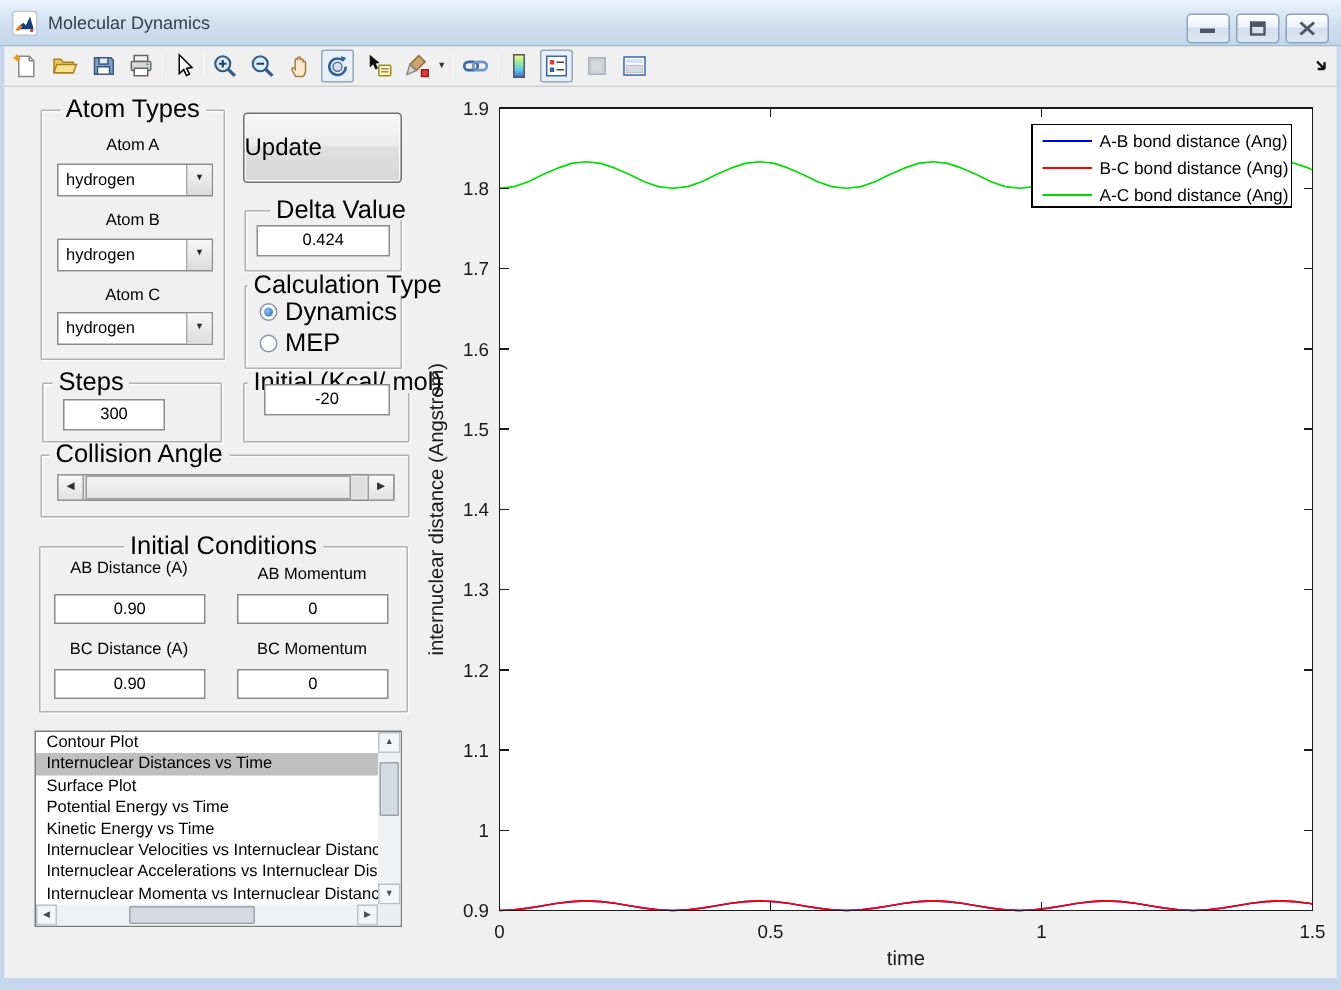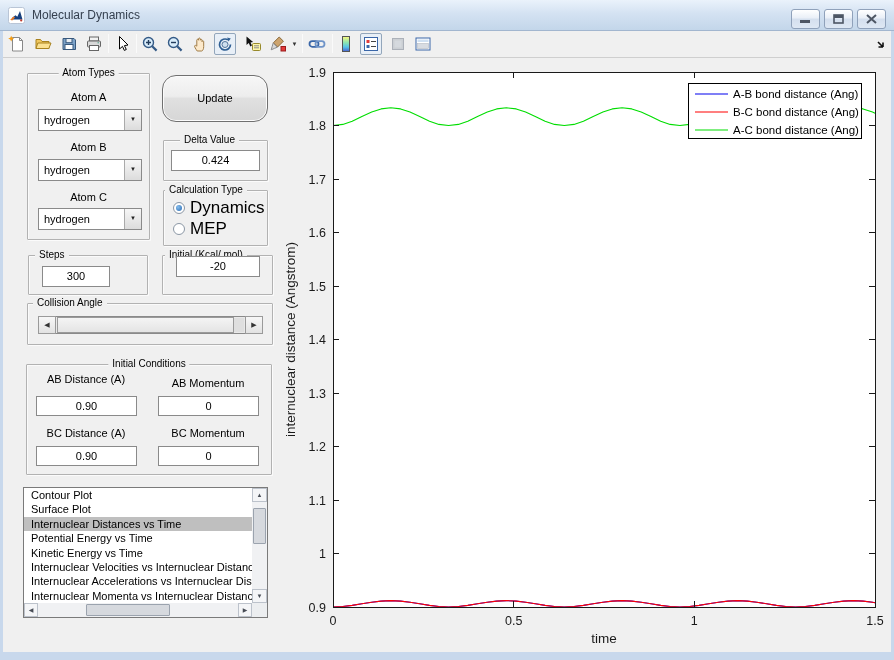--- a/index.html
+++ b/index.html
@@ -19,29 +19,29 @@
   .toolbar{position:absolute;left:3px;top:31px;width:888px;height:27px;background:#f0f0f0;border-bottom:1px solid #cfcfcf;}
   .tbtn{position:absolute;top:2px;width:22px;height:22px;border:1px solid transparent;border-radius:2px;text-align:center;}
   .tbtn svg{margin-top:1px;}
   .tbtn.pressed{border:1px solid #93a6bb;background:#e8eff7;}
   .tbtn.disabled{opacity:.75;}
   .tsep{position:absolute;top:3px;width:1px;height:19px;background:#cdcdcd;border-right:1px solid #fafafa;}
   .tcaret{position:absolute;top:2px;width:11px;height:22px;font-size:6px;line-height:22px;color:#333;text-align:center;}
   .toverflow{position:absolute;}
   
   .panel{position:absolute;border:1px solid #b2b2b2;border-radius:1px;box-shadow:inset 1px 1px 0 #fafafa,1px 1px 0 #fbfbfb;}
-  .ptitle{position:absolute;top:-8px;padding:0 4px;background:#f0f0f0;font-size:10px;line-height:14px;color:#000;white-space:nowrap;}
+  .ptitle{position:absolute;top:-8px;padding:0 4px;background:#f0f0f0;font-size:17px;line-height:14px;color:#000;white-space:nowrap;}
   .ptitle.centered{left:50%;transform:translateX(-50%);}
   .lbl{position:absolute;font-size:11px;color:#000;text-align:center;white-space:nowrap;}
   .efield{position:absolute;background:#fff;border:1px solid #8a8a8a;font-size:11px;text-align:center;color:#000;}
   .combo{position:absolute;background:#fff;border:1px solid #8a8a8a;}
   .combo .cval{position:absolute;left:5px;top:0;font-size:11px;line-height:20px;color:#000;}
   .combo .cbtn{position:absolute;right:0;top:0;bottom:0;width:17px;border-left:1px solid #aaa;
     background:linear-gradient(180deg,#f6f6f6,#dcdcdc);font-size:6px;line-height:19px;color:#222;text-align:center;}
-  .btn{position:absolute;border:1px solid #707070;border-radius:14px;font-size:11px;color:#000;text-align:center;
+  .btn{position:absolute;border:1px solid #707070;border-radius:3px;font-size:16px;color:#000;
     background:linear-gradient(180deg,#f7f7f7,#ededed 45%,#e0e0e0 50%,#d6d6d6);box-shadow:inset 0 0 0 1px #fbfbfb;}
   .radiorow{position:absolute;height:14px;font-size:17px;line-height:14px;color:#000;}
   .radio{position:absolute;left:0;top:1px;width:12px;height:12px;border-radius:50%;border:1px solid #8b97a5;background:#fff;}
   .radio.checked::after{content:"";position:absolute;left:2px;top:2px;width:6px;height:6px;border-radius:50%;
     background:radial-gradient(circle at 35% 35%,#85bdec,#2b6cb4);}
   .radiolab{position:absolute;left:17px;top:0;}
   
   .slider{position:absolute;border:1px solid #8a8a8a;background:#e9e9e9;}
   .sbtn{position:absolute;top:0;bottom:0;width:18px;background:linear-gradient(180deg,#f7f7f7,#e2e2e2);
     border:1px solid #9a9a9a;font-size:7px;color:#333;text-align:center;line-height:16px;}
@@ -286,22 +286,22 @@
   <div class="efield" style="left:36px;top:396px;width:101px;height:20px;line-height:18px;">0.90</div>
   <div class="efield" style="left:158px;top:396px;width:101px;height:20px;line-height:18px;">0</div>
   <div class="lbl" style="left:31px;top:427px;width:110px;">BC Distance (A)</div>
   <div class="lbl" style="left:153px;top:427px;width:110px;">BC Momentum</div>
   <div class="efield" style="left:36px;top:446px;width:101px;height:20px;line-height:18px;">0.90</div>
   <div class="efield" style="left:158px;top:446px;width:101px;height:20px;line-height:18px;">0</div>
 
   <div class="listbox" style="left:23px;top:487px;width:245px;height:131px;">
     <div class="listrows" id="listrows" style="left:0;top:0;width:228px;height:115px;">
         <div class="listrow">Contour Plot</div>
+        <div class="listrow selected">Internuclear Distances vs Time</div>
         <div class="listrow">Surface Plot</div>
-        <div class="listrow selected">Internuclear Distances vs Time</div>
         <div class="listrow">Potential Energy vs Time</div>
         <div class="listrow">Kinetic Energy vs Time</div>
         <div class="listrow">Internuclear Velocities vs Internuclear Distance</div>
         <div class="listrow">Internuclear Accelerations vs Internuclear Distance</div>
         <div class="listrow">Internuclear Momenta vs Internuclear Distance</div>
       </div>
     <div class="vsb" style="right:0;top:0;width:15px;height:115px;">
       <div class="sb-btn" style="left:0;top:0;width:15px;height:14px;font-size:6px;line-height:13px;">▲</div>
       <div class="sb-thumb" style="left:1px;top:20px;width:13px;height:36px;"></div>
       <div class="sb-btn" style="left:0;bottom:0;width:15px;height:14px;font-size:6px;line-height:13px;">▼</div>

